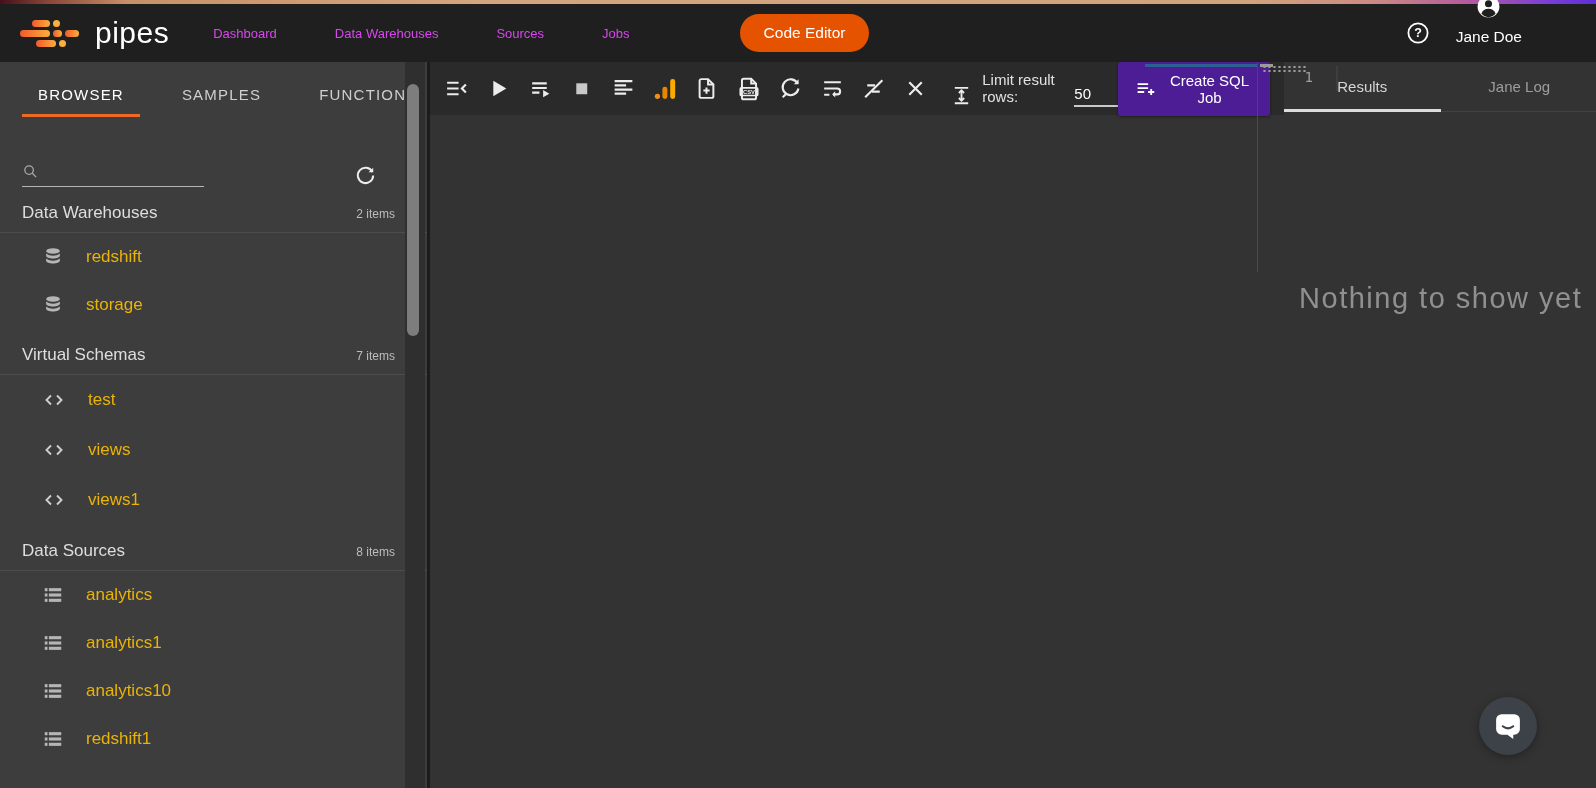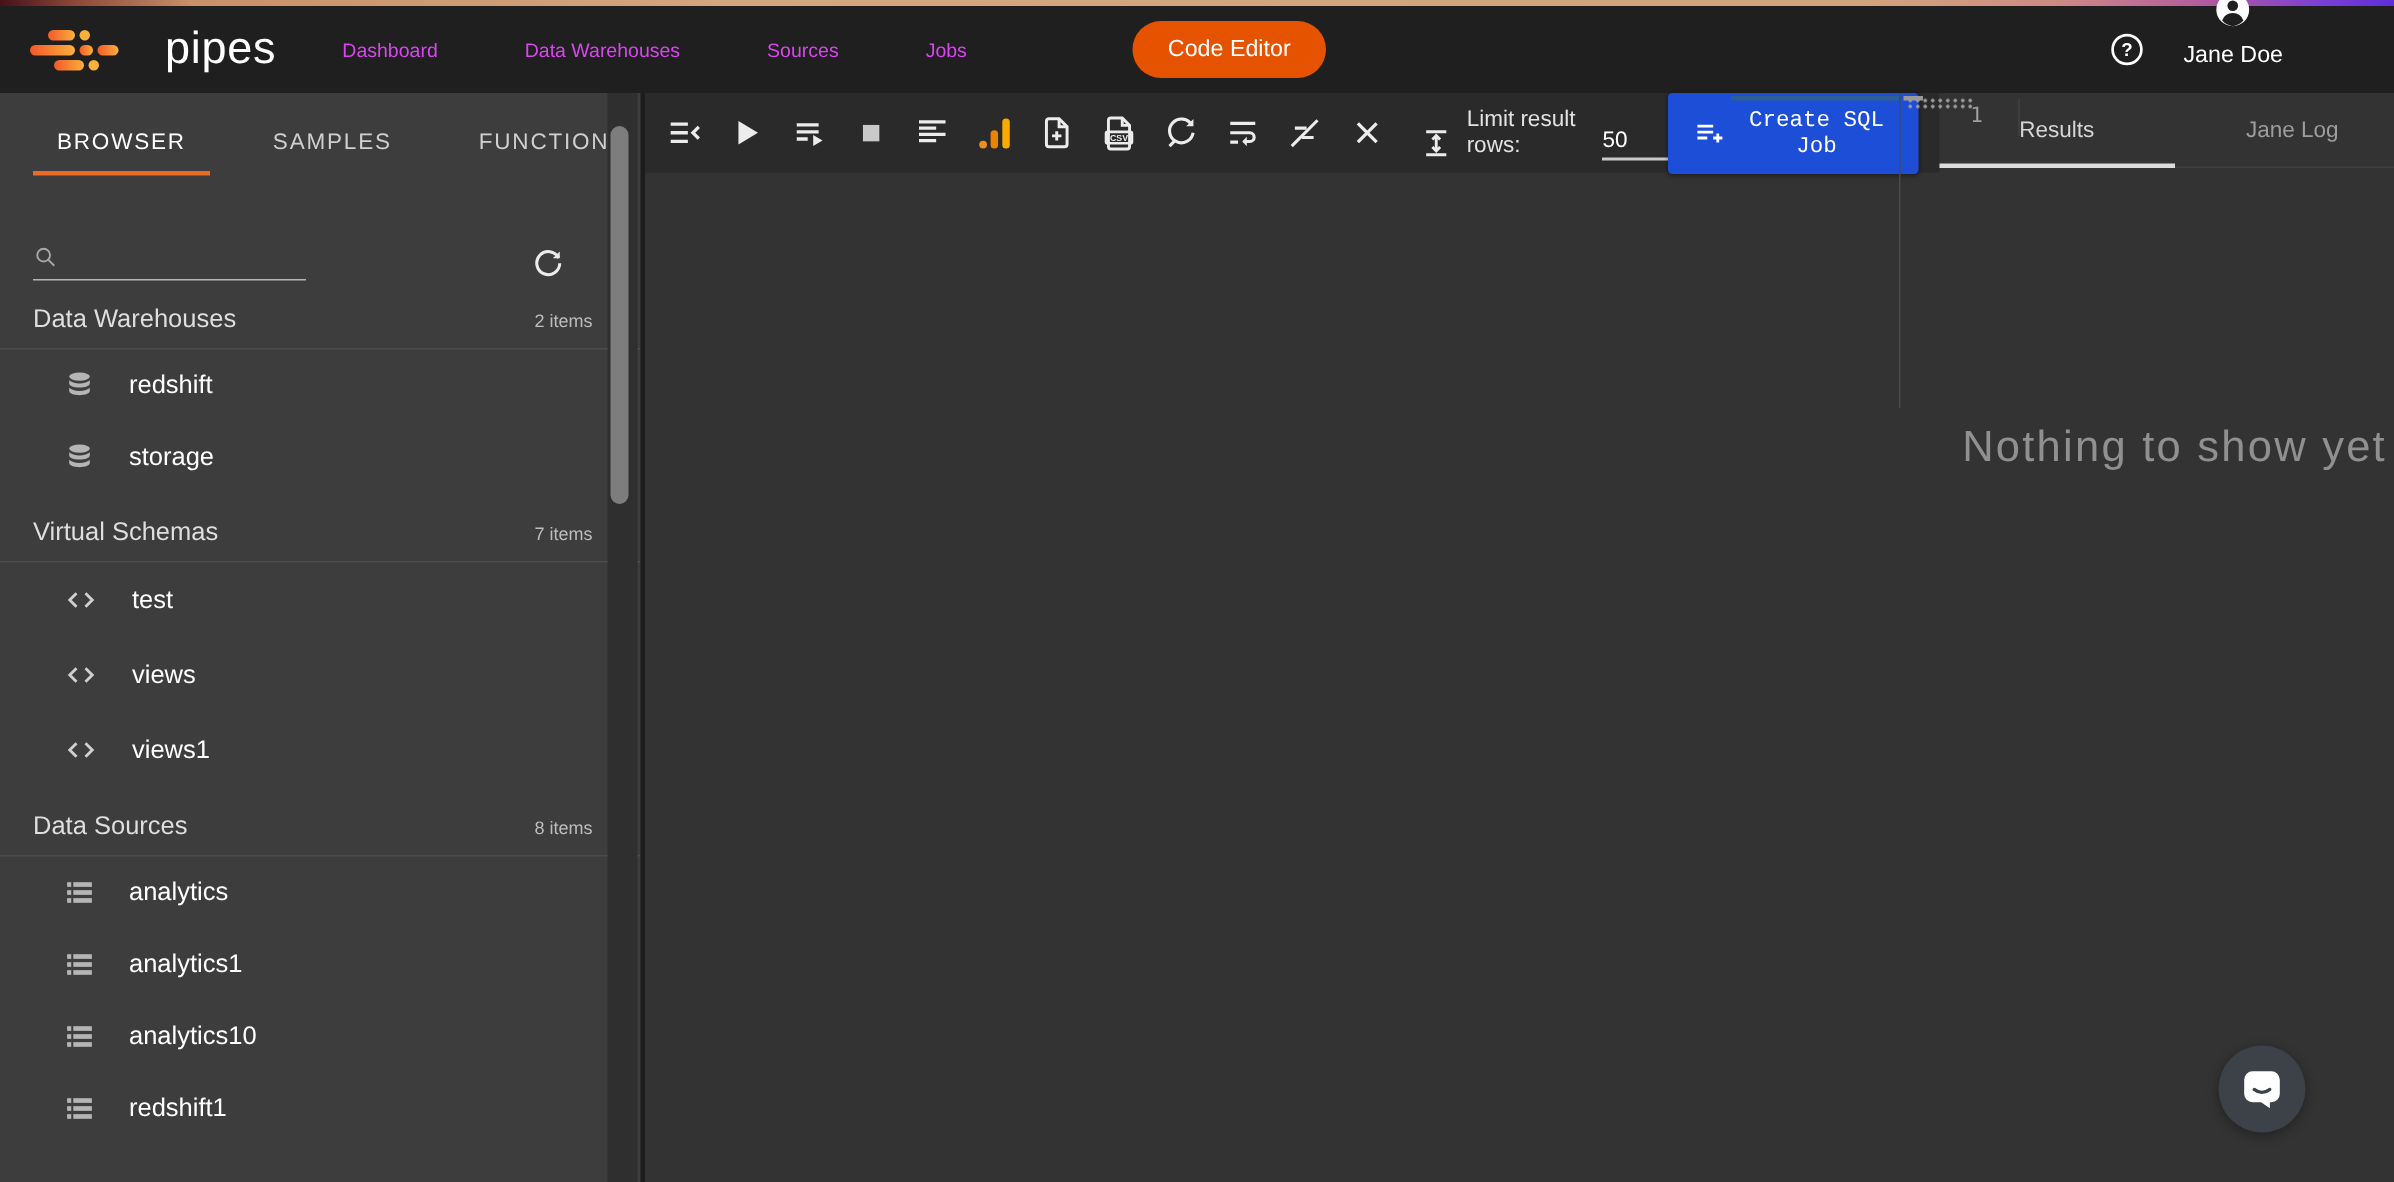--- a/index.html
+++ b/index.html
@@ -4,21 +4,21 @@
 <style>
   * { margin:0; padding:0; box-sizing:border-box; }
   html,body { width:1596px; height:788px; overflow:hidden; background:#333; }
   body { font-family:"Liberation Sans", sans-serif; }
   .app { width:1596px; height:788px; position:relative; display:flex; flex-direction:column; }
 
   
   .top-accent { height:4px; width:100%;
     background:linear-gradient(90deg,#451019 0%,#8a4637 3%,#c89068 8%,#d4a67e 30%,#d2a47c 78%,#cc8a84 86%,#b35b9e 92%,#7a3fd4 97%,#5f2ed6 100%); }
   .topbar { height:58px; background:#1f1f1f; display:flex; align-items:center; padding:0 0 0 20px; }
-  .logo { display:flex; align-items:center; gap:31px; margin-right:44px; }
+  .logo { display:flex; align-items:center; gap:16px; margin-right:44px; }
   .logo-mark { display:flex; flex-direction:column; gap:3px; }
   .logo-row { display:flex; gap:3px; }
   .lbar { height:7px; border-radius:4px; background:linear-gradient(90deg,#f2592b,#fbaf3c); }
   .ldot { width:7px; height:7px; border-radius:50%; background:#fbaf3c; }
   .brand { color:#fff; font-size:30px; letter-spacing:.5px; }
   .nav-links { display:flex; align-items:center; gap:58px; }
   .nav-link { color:#d946ef; font-size:13px; cursor:pointer; }
   .pill-btn { background:#e55300; color:#fff; font-size:15.5px; border:none; border-radius:20px;
     padding:10px 24px; margin-left:52px; cursor:pointer; }
   .topbar-right { margin-left:auto; display:flex; align-items:center; gap:26px; padding-right:74px; }
@@ -35,37 +35,37 @@
   .side-tab.active { color:#fff; }
   .side-tab.active::after { content:""; position:absolute; left:-16px; right:-16px; bottom:0; height:3px; background:#ed6a24; }
   .search-row { display:flex; align-items:flex-end; margin:46px 0 0 22px; padding-right:50px; }
   .search-box { display:flex; align-items:center; gap:6px; width:182px; border-bottom:1px solid #b5b5b5; padding-bottom:6px; }
   .search-box input { background:transparent; border:none; outline:none; color:#eee; font-size:15px; width:150px; }
   .side-refresh { margin-left:auto; }
   .side-section-head { display:flex; align-items:baseline; justify-content:space-between;
     padding:16px 32px 9px 22px; border-bottom:1px solid #4d4d4d; }
   .side-section-title { color:#dedede; font-size:17px; }
   .side-section-count { color:#bdbdbd; font-size:12px; }
-  .side-item { display:flex; align-items:center; gap:22px; padding:13px 0 13px 42px; color:#ffffff; font-size:17px; cursor:pointer; }
+  .side-item { display:flex; align-items:center; gap:22px; padding:13px 0 13px 42px; color:#eab308; font-size:17px; cursor:pointer; }
   .side-scroll-track { position:absolute; top:0; right:2px; width:20px; height:100%; background:#2f2f2f; }
   .side-scroll-thumb { position:absolute; top:22px; right:6px; width:12px; height:252px; background:#7d7d7d; border-radius:7px; cursor:grab; }
 
   
   .main { flex:1; display:flex; flex-direction:row; min-width:0; }
 
   .toolbar { height:53px; background:#2a2a2a; display:flex; align-items:center; padding-left:6px; }
   .tb-btn { width:49px; height:42px; display:flex; align-items:center; justify-content:center;
     background:none; border:none; cursor:pointer; color:#ececec; }
   .limit-group { display:flex; align-items:flex-end; gap:9px; margin-left:14px; }
   .limit-label { color:#e2e2e2; font-size:15px; padding-bottom:2px; }
   .limit-input { width:44px; background:transparent; border:none; border-bottom:2px solid #c9c9c9;
     outline:none; color:#fff; font-size:15px; padding-bottom:3px; }
-  .create-job-btn { margin-left:auto; margin-right:14px; background:#1d4ed8; color:#fff; border:none;
+  .create-job-btn { margin-left:auto; margin-right:14px; background:#4c1d95; color:#fff; border:none;
     border-radius:3px; font-size:15px; padding:10px 17px; display:flex; align-items:center; gap:10px; cursor:pointer;
-    box-shadow:0 1px 3px rgba(0,0,0,.4);font-family:Liberation Mono, monospace; }
+    box-shadow:0 1px 3px rgba(0,0,0,.4); }
 
   .editor { height:210px; background:#1e1e1e; position:relative; }
   .gutter { position:absolute; left:0; top:0; width:50px; padding-top:7px; text-align:center;
     color:#9e9e9e; font-family:"DejaVu Sans Mono", monospace; font-size:14px; }
   .active-line { position:absolute; left:52px; right:171px; top:4px; height:25px;
     background:#232323; border:1px solid #3e3e3e; cursor:text; }
   .editor-vline { position:absolute; right:26px; top:0; bottom:0; width:1px; background:#4a4a4a; }
   .editor-hscroll { position:absolute; right:27px; top:2px; width:112px; height:3px; background:#2e5f93; }
   .editor-vscroll { position:absolute; right:11px; top:2px; width:13px; height:3px; background:#9a9a9a; }
 

